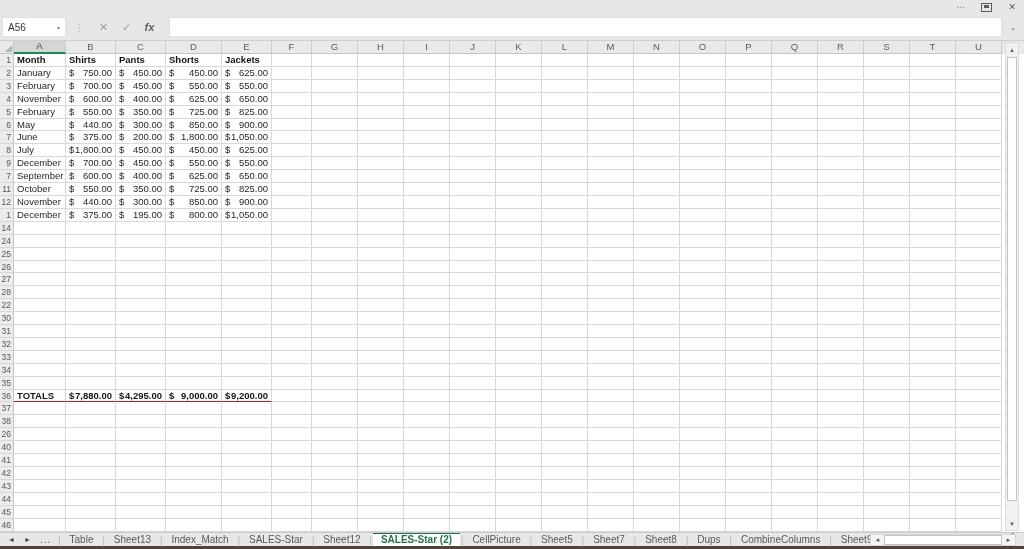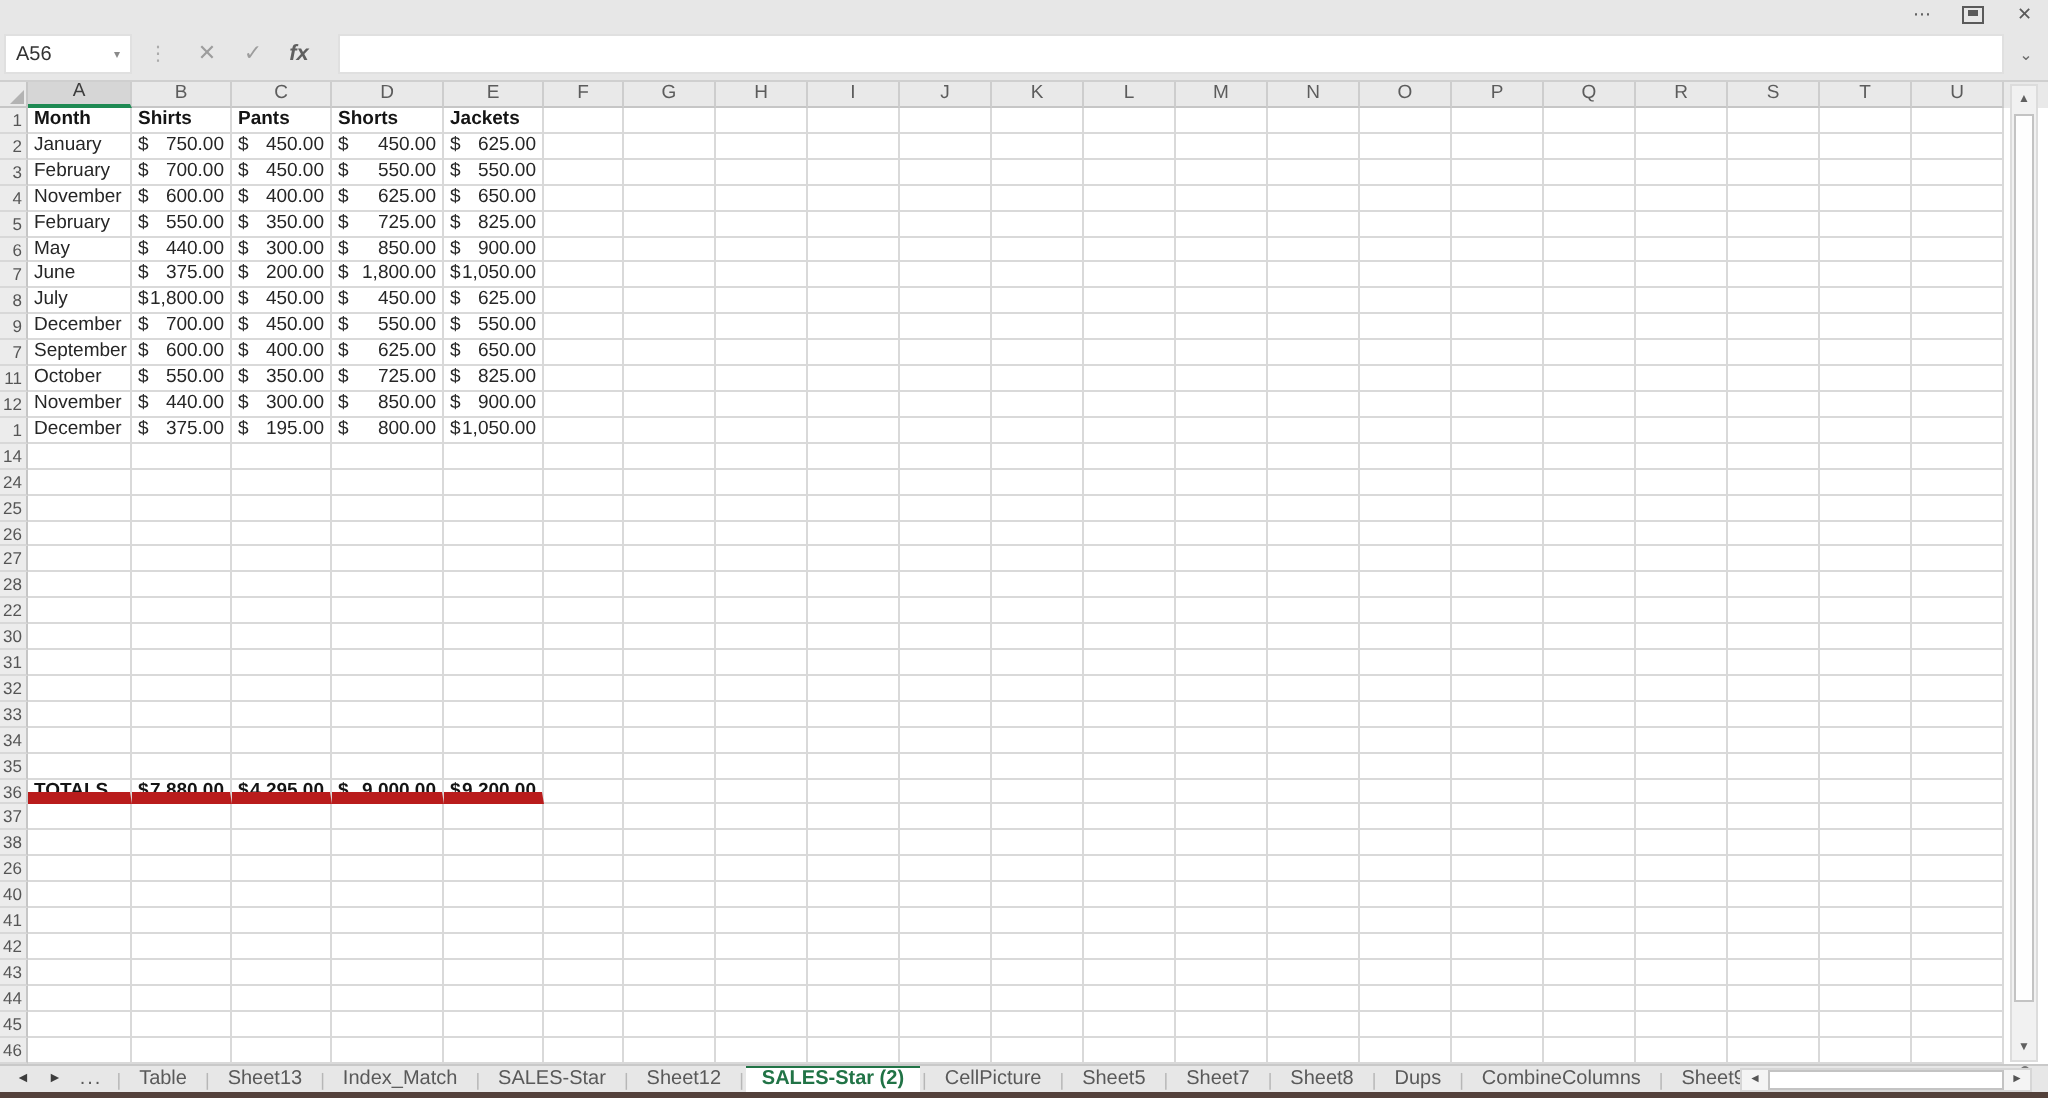--- a/index.html
+++ b/index.html
@@ -37,21 +37,21 @@
 
   
   .grid-rows{height:478px;overflow:hidden}
   .grow{display:flex;height:12.92px}
   .rowhead{width:14px;background:#ececec;border-right:1px solid #c6c6c6;border-bottom:1px solid #d8d8d8;
            font-size:8.5px;color:#555;text-align:right;padding-right:2px;line-height:12px}
   .cell{border-right:1px solid #d9d9d9;border-bottom:1px solid #d9d9d9;font-size:9.5px;color:#262626;
         line-height:11.5px;padding:0 3px;white-space:nowrap;overflow:hidden;background:#fff}
   .cell.b{font-weight:bold;color:#141414}
   .cell.money{display:flex;justify-content:space-between}
-  .cell.totline{border-bottom:6px solid #b91c1c}
+  .cell.totline{border-bottom:1px solid #b91c1c}
 
   
   .vscroll{position:absolute;left:1005px;top:42px;width:14px;height:489px;background:#f1f1f1;border:1px solid #dcdcdc}
   .vbtn{height:13px;display:flex;align-items:center;justify-content:center;font-size:6px;color:#606060;background:#f1f1f1}
   .vthumb{position:absolute;left:1px;top:14px;width:10px;height:444px;background:#fefefe;border:1px solid #c3c3c3;margin:0 0 0 0}
   .vbtn.down{position:absolute;bottom:0;left:0;width:12px}
 
   
   .tabbar{height:14px;background:#e7e7e7;border-top:1px solid #c9c9c9;display:flex;align-items:center;
           font-size:10px;color:#595959;position:relative}

